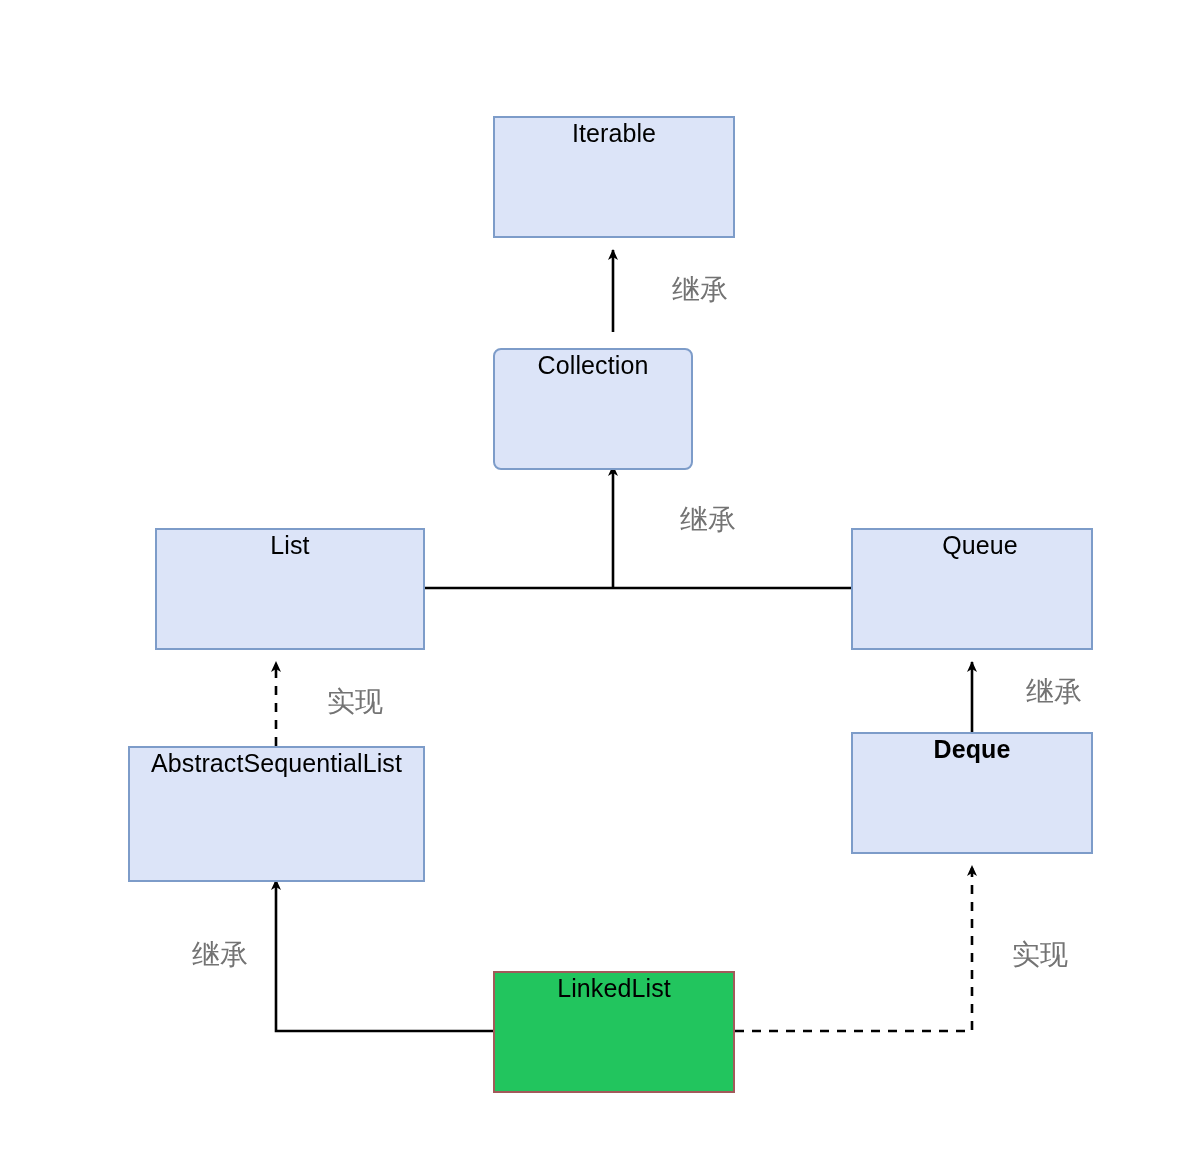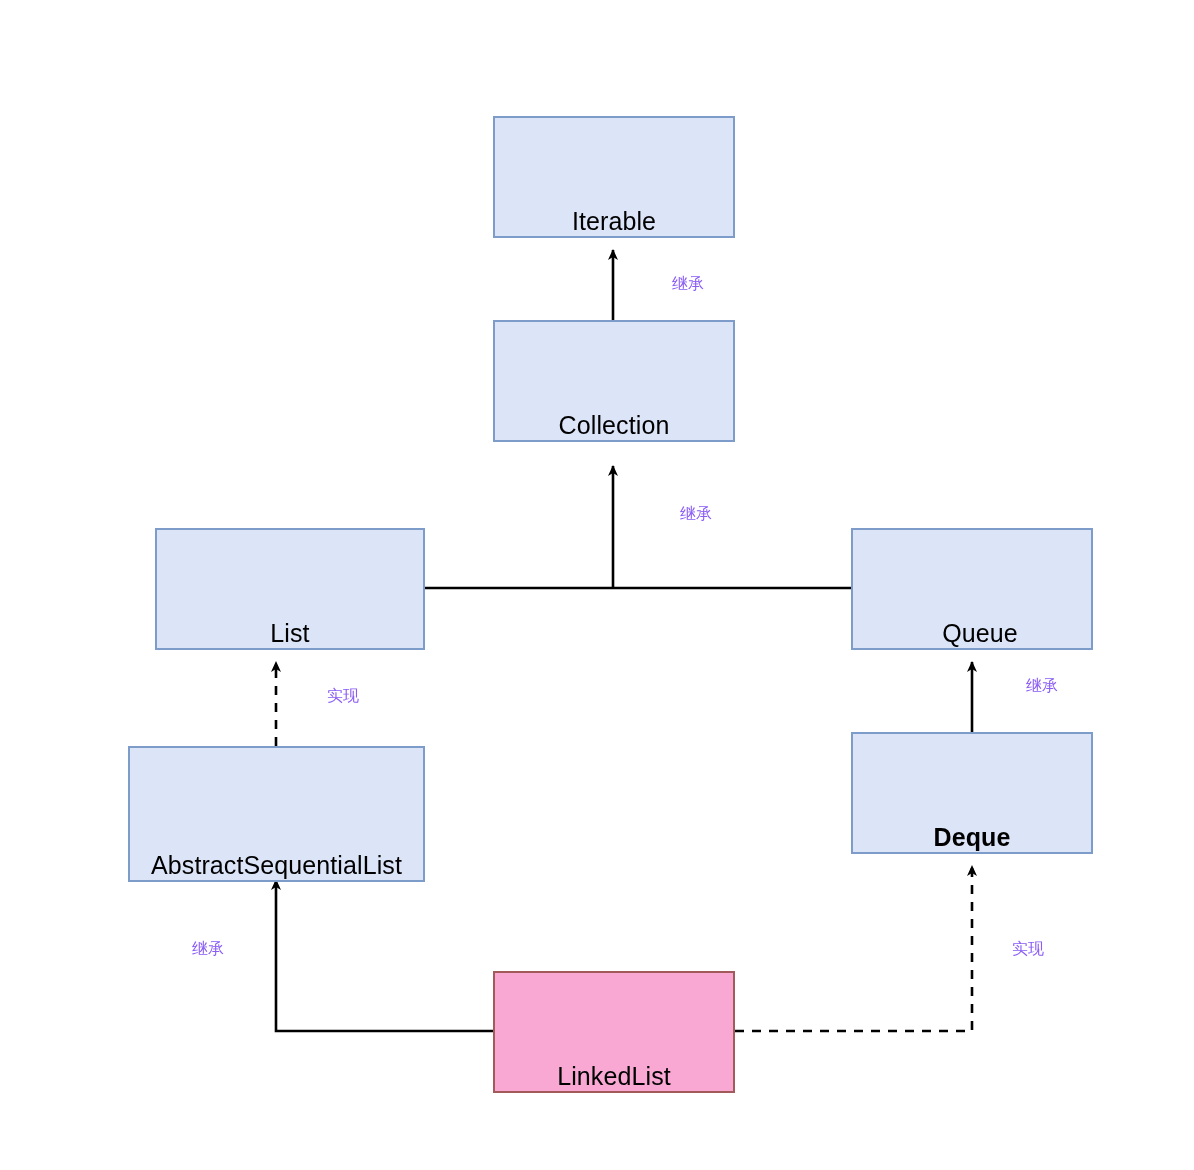--- a/index.html
+++ b/index.html
@@ -23,43 +23,43 @@
     left: 0;
     top: 0;
     width: 1194px;
     height: 1170px;
     pointer-events: none;
   }
   .node {
     position: absolute;
     box-sizing: border-box;
     display: flex;
-    align-items: flex-end;
+    align-items: flex-start;
     justify-content: center;
     border-width: 2px;
     border-style: solid;
     font-size: 25px;
     line-height: 1.2;
     color: #000000;
     text-align: center;
     letter-spacing: 0.1px;
     white-space: nowrap;
   }
   .node.kind-interface {
     background: #dce4f8;
     border-color: #7d9cc9;
   }
   .node.kind-class {
-    background: #f9a8d4;
+    background: #22c55e;
     border-color: #a25a5a;
   }
   .edge-label {
     position: absolute;
-    font-size: 16px;
-    color: #8b5cf6;
+    font-size: 28px;
+    color: #737373;
     white-space: nowrap;
     line-height: 1;
   }
 </style>
 </head>
 <body>
 
 <div id="diagram-canvas">
 
   <svg id="edge-layer" viewBox="0 0 1194 1170" width="1194" height="1170" xmlns="http://www.w3.org/2000/svg">
@@ -92,21 +92,21 @@
 
     <g>
       <path d="M 735 1031 L 972 1031 L 972 866" stroke="#000000" stroke-width="2.6" fill="none" stroke-dasharray="9 8" marker-end="url(#arrow-open)"></path>
     </g>
   </svg>
 
   <div class="node kind-interface" style="left:493px; top:116px; width:242px; height:122px;">
     <span>Iterable</span>
   </div>
 
-  <div class="node kind-interface" style="left:493px; top:320px; width:242px; height:122px;">
+  <div class="node kind-interface" style="left:493px; top:348px; width:200px; height:122px;border-radius:8px;">
     <span>Collection</span>
   </div>
 
   <div class="node kind-interface" style="left:155px; top:528px; width:270px; height:122px;">
     <span>List</span>
   </div>
 
   <div class="node kind-interface" style="left:851px; top:528px; width:242px; height:122px;padding-left:16px;">
     <span>Queue</span>
   </div>

